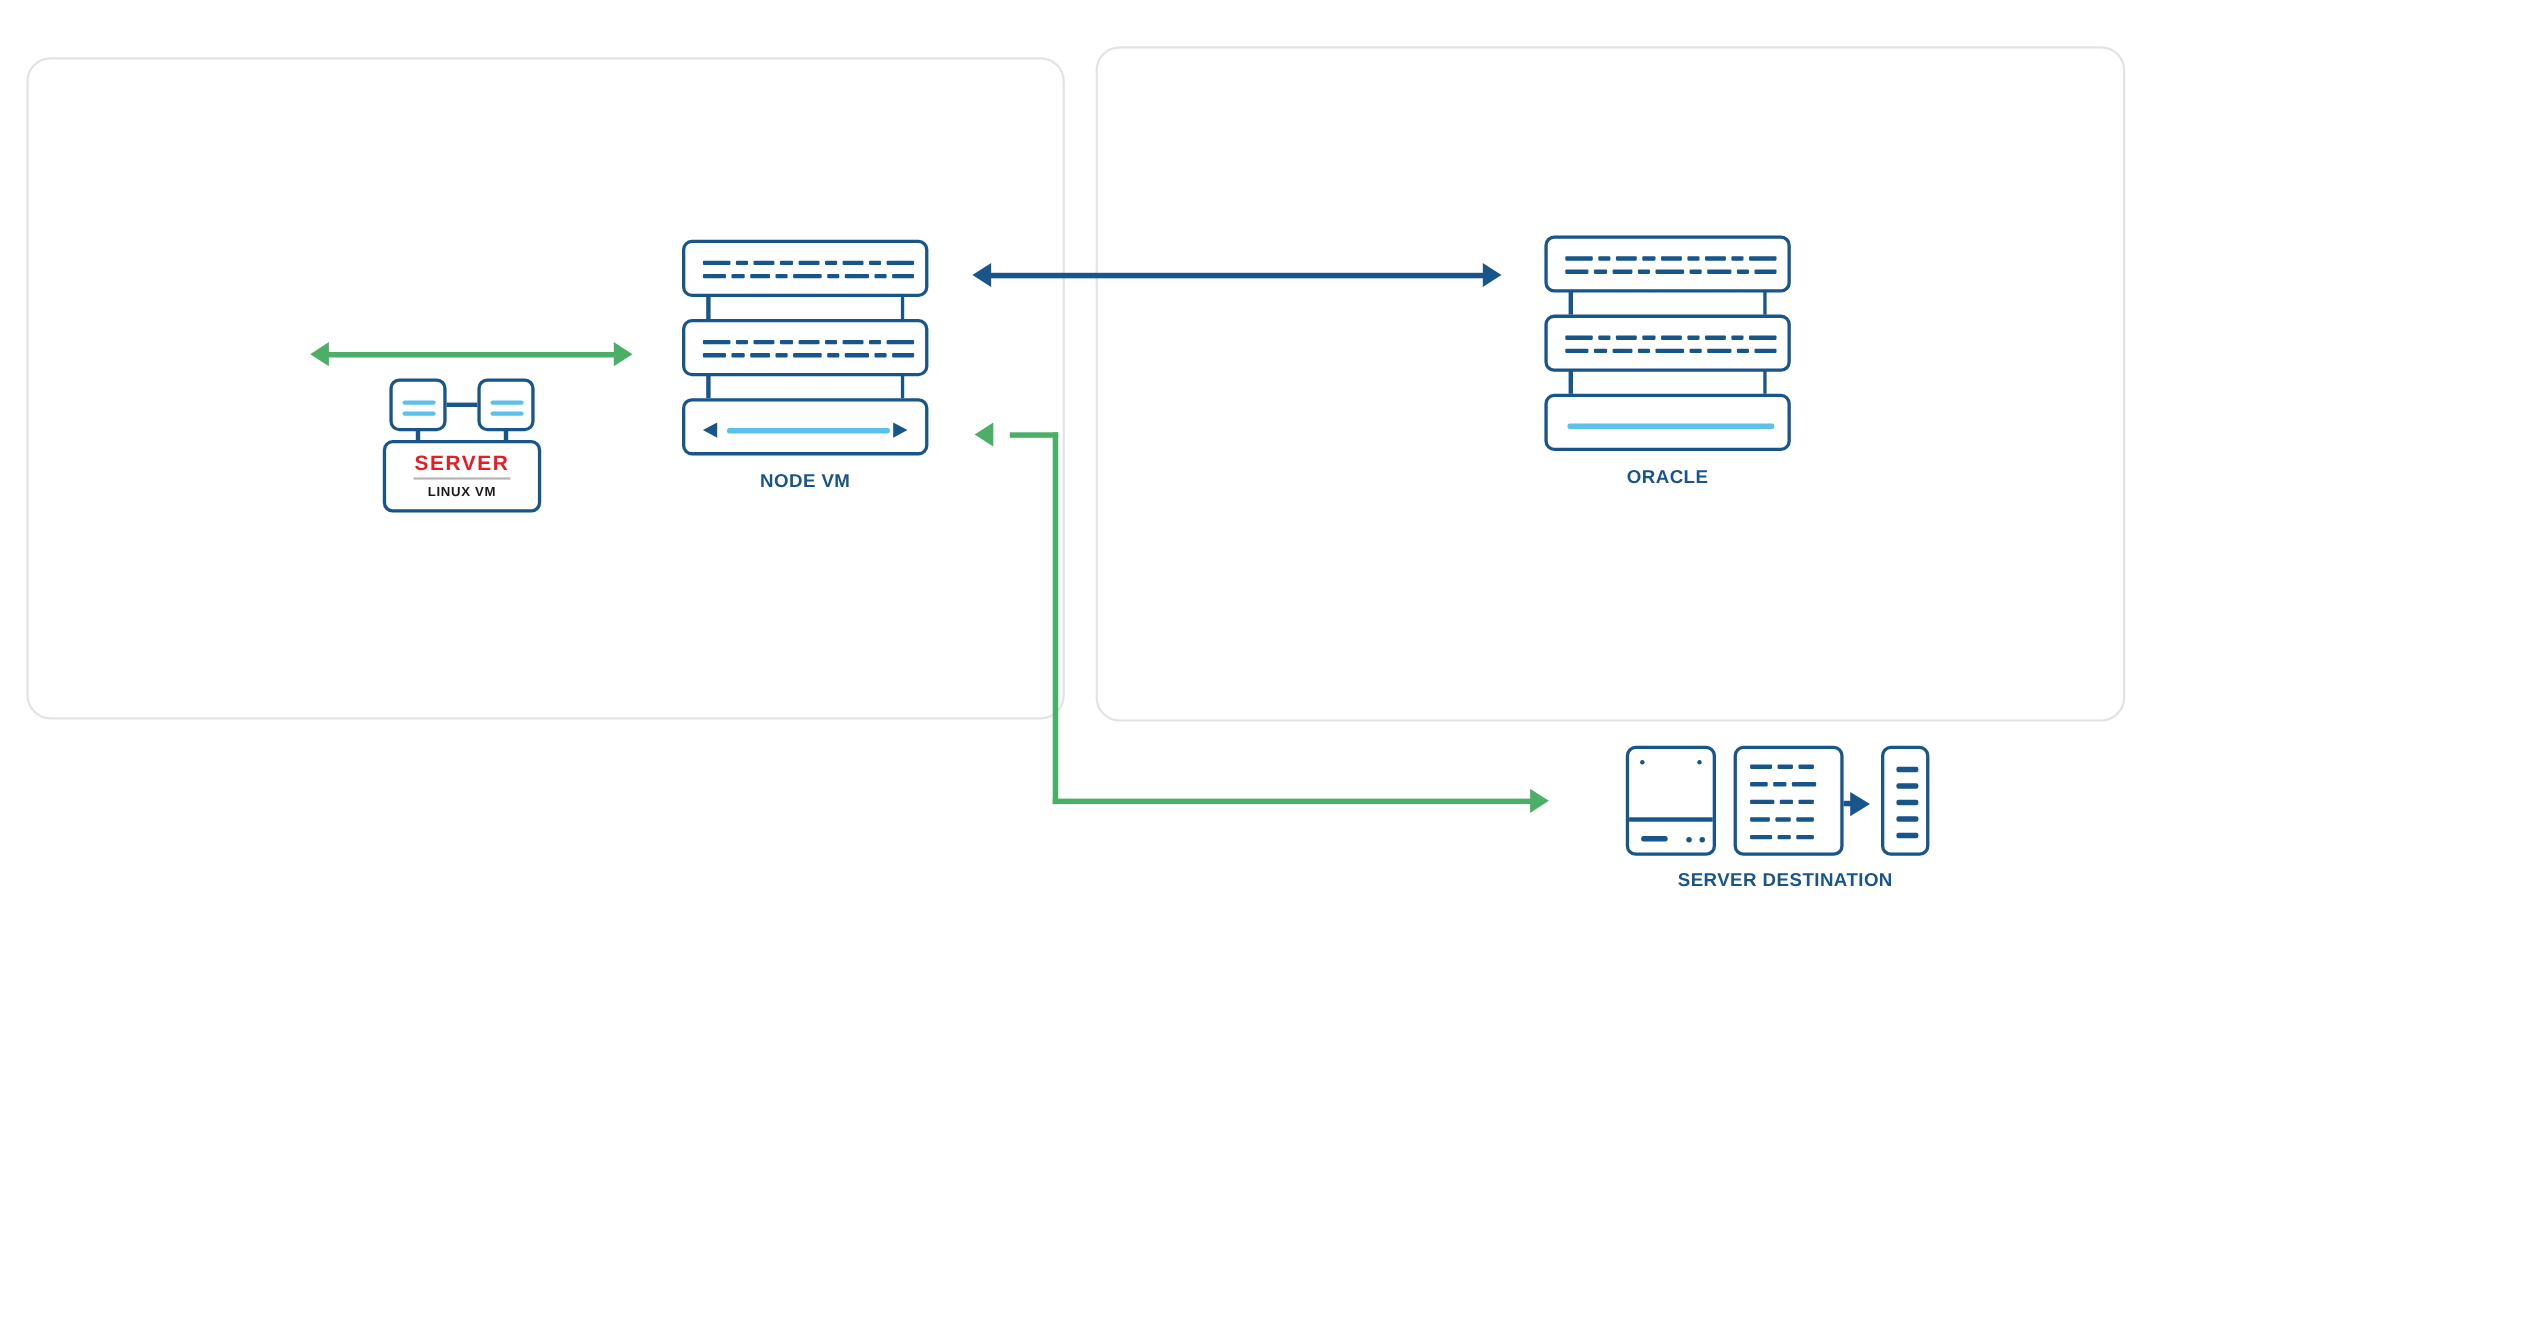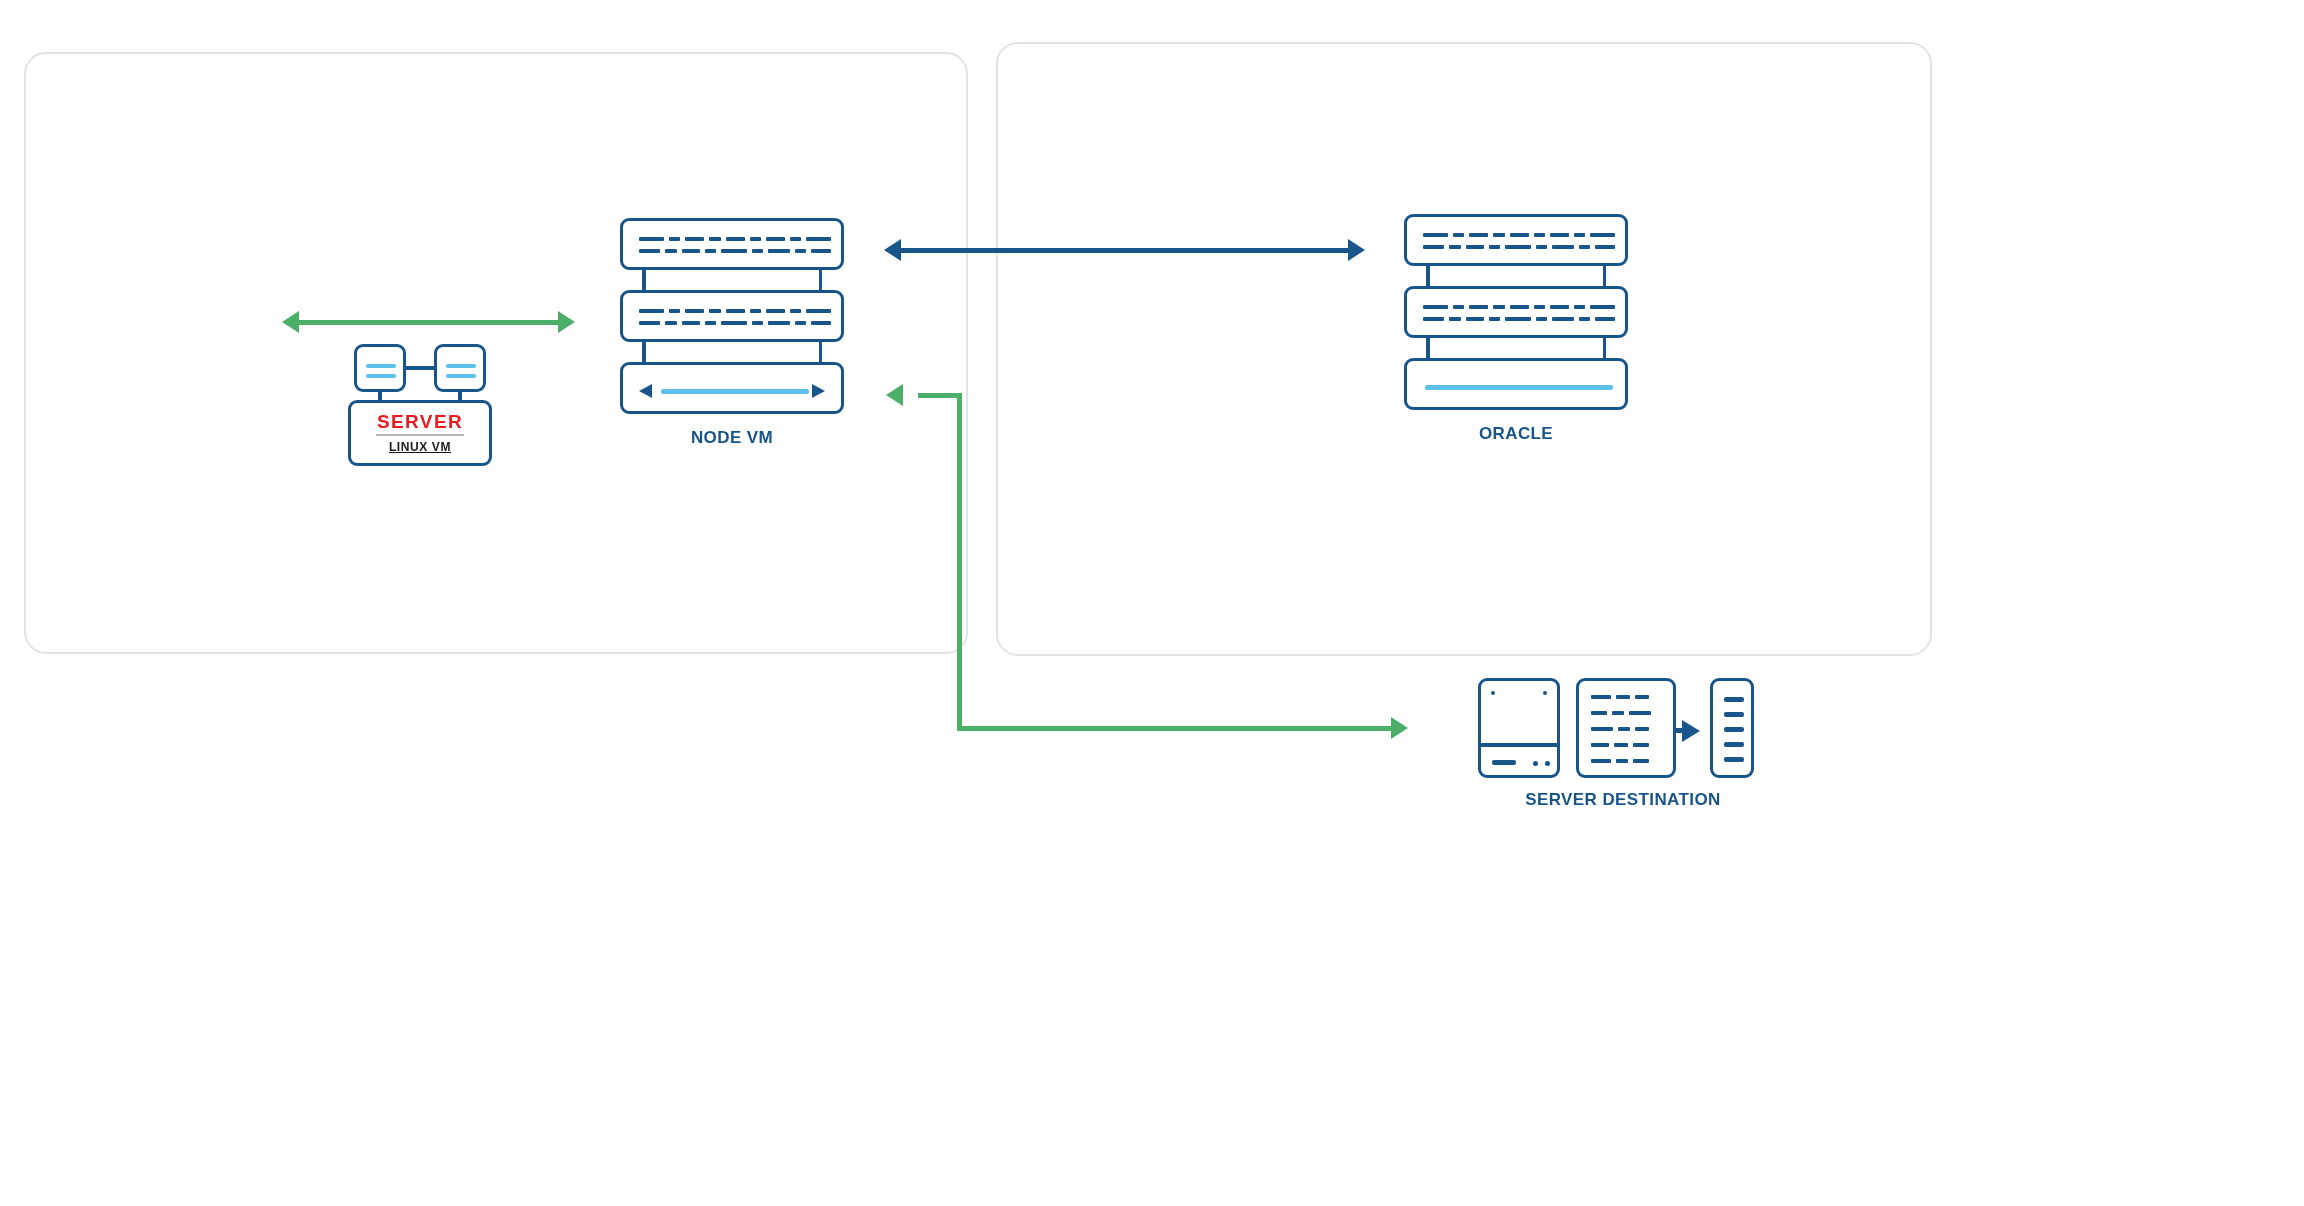--- a/index.html
+++ b/index.html
@@ -88,21 +88,21 @@
     position: absolute; left: 0; top: 56px; width: 144px; height: 66px;
     border: 3.5px solid #18558a; border-radius: 9px; background: #fff;
     z-index: 2;
     display: flex; flex-direction: column; align-items: center; justify-content: center;
   }
   #oracle-wordmark {
     font-size: 19px; font-weight: 700; color: #ea1b22;
     letter-spacing: 1.4px; line-height: 1;
   }
   #oracle-rule { width: 88px; height: 2px; background: #b5b5b5; margin: 3px 0 4px 0; }
-  #oracle-sub { font-size: 12px; font-weight: 700; color: #1a1a1a; letter-spacing: 0.6px; text-decoration: underline; }
+  #oracle-sub { font-size: 12px; font-weight: 700; color: #1a1a1a; letter-spacing: 0.6px; }
 
   
   .rack { position: absolute; width: 224px; height: 196px; }
   .rack-unit {
     position: absolute; left: 0; width: 224px; height: 52px;
     border: 3.5px solid #18558a; border-radius: 9px; background: #fff; z-index: 2;
   }
   .rack-unit.u1 { top: 0px; }
   .rack-unit.u2 { top: 72px; }
   .rack-unit.u3 { top: 144px; }

